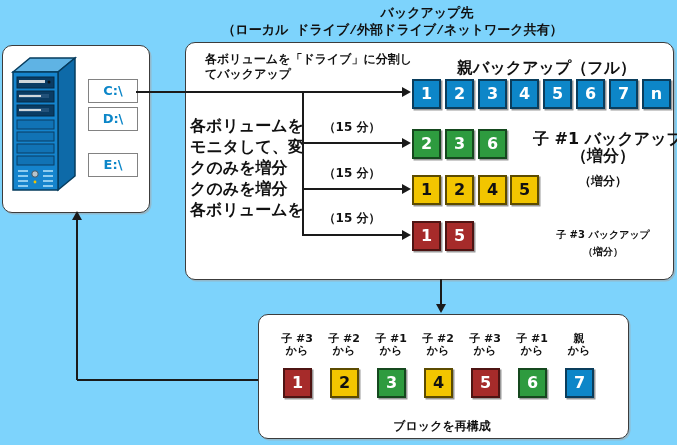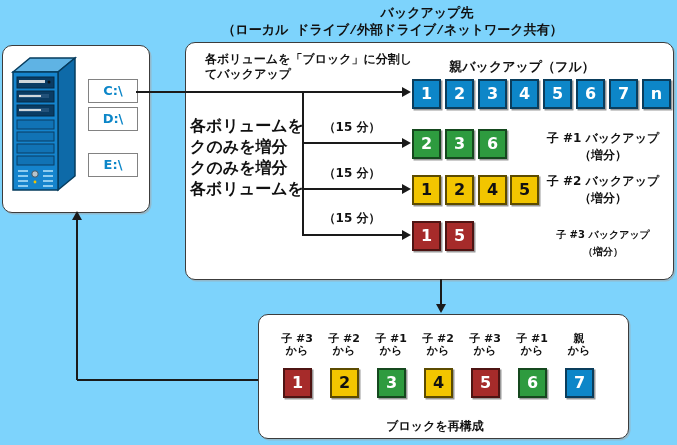--- a/index.html
+++ b/index.html
@@ -74,69 +74,69 @@
       <circle cx="25" cy="130" r="1.4" fill="#f2c500"></circle>
     </svg>
   </span>
 
   <div class="drive" style="left:88px;top:79px;">C:\</div>
   <div class="drive" style="left:88px;top:107px;">D:\</div>
   <div class="drive" style="left:88px;top:153px;">E:\</div>
 
   <div class="box" style="left:185px;top:42px;width:487px;height:236px;"></div>
 
-  <div class="txt" style="left:205px;top:51px;font-size:12px;">各ボリュームを「ブロック」に分割し</div>
+  <div class="txt" style="left:205px;top:51px;font-size:12px;">各ボリュームを「ドライブ」に分割し</div>
   <div class="txt" style="left:205px;top:66px;font-size:12px;">てバックアップ</div>
 
   <div class="txt ctr" style="left:190px;top:116px;width:96px;font-size:16px;">
     <div>各ボリュームを</div>
+    <div>モニタして、変</div>
     <div>クのみを増分</div>
     <div>クのみを増分</div>
     <div>各ボリュームを</div>
   </div>
 
   <div class="hline" style="left:136px;top:91px;width:267px;"></div>
   <div class="arr-r" style="left:402px;top:87px;"></div>
   <div class="vline" style="left:302px;top:91px;height:145px;"></div>
 
   <div class="hline" style="left:303px;top:142px;width:100px;"></div>
   <div class="arr-r" style="left:402px;top:138px;"></div>
   <div class="hline" style="left:303px;top:188px;width:100px;"></div>
   <div class="arr-r" style="left:402px;top:184px;"></div>
   <div class="hline" style="left:303px;top:234px;width:100px;"></div>
   <div class="arr-r" style="left:402px;top:230px;"></div>
 
   <div class="txt ctr" style="left:317px;top:119px;width:70px;font-size:12px;">（15 分）</div>
   <div class="txt ctr" style="left:317px;top:165px;width:70px;font-size:12px;">（15 分）</div>
   <div class="txt ctr" style="left:317px;top:210px;width:70px;font-size:12px;">（15 分）</div>
 
-  <div class="txt ctr" style="left:442px;top:58px;width:160px;font-size:13px;">親バックアップ（フル）</div>
+  <div class="txt ctr" style="left:457px;top:58px;width:160px;font-size:16px;">親バックアップ（フル）</div>
   <div class="blk blue" style="left:412px;top:79px;">1</div>
   <div class="blk blue" style="left:445px;top:79px;">2</div>
   <div class="blk blue" style="left:478px;top:79px;">3</div>
   <div class="blk blue" style="left:510px;top:79px;">4</div>
   <div class="blk blue" style="left:543px;top:79px;">5</div>
   <div class="blk blue" style="left:576px;top:79px;">6</div>
   <div class="blk blue" style="left:609px;top:79px;">7</div>
   <div class="blk blue" style="left:642px;top:79px;">n</div>
 
   <div class="blk green" style="left:412px;top:129px;">2</div>
   <div class="blk green" style="left:445px;top:129px;">3</div>
   <div class="blk green" style="left:478px;top:129px;">6</div>
-  <div class="txt ctr" style="left:533px;top:130px;width:140px;font-size:12px;line-height:17px;">
+  <div class="txt ctr" style="left:533px;top:130px;width:140px;font-size:16px;line-height:17px;">
     <div>子 #1 バックアップ</div>
     <div>（増分）</div>
   </div>
 
   <div class="blk yellow" style="left:412px;top:175px;">1</div>
   <div class="blk yellow" style="left:445px;top:175px;">2</div>
   <div class="blk yellow" style="left:478px;top:175px;">4</div>
   <div class="blk yellow" style="left:510px;top:175px;">5</div>
   <div class="txt ctr" style="left:533px;top:173px;width:140px;font-size:12px;line-height:17px;">
-    <div>子 #2 バックアップ</div>
     <div>（増分）</div>
   </div>
 
   <div class="blk red" style="left:412px;top:221px;">1</div>
   <div class="blk red" style="left:445px;top:221px;">5</div>
   <div class="txt ctr" style="left:533px;top:226px;width:140px;font-size:10px;line-height:17px;">
     <div>子 #3 バックアップ</div>
     <div>（増分）</div>
   </div>
 
@@ -179,15 +179,15 @@
   </div>
 
   <div class="blk red" style="left:283px;top:368px;">1</div>
   <div class="blk yellow" style="left:330px;top:368px;">2</div>
   <div class="blk green" style="left:377px;top:368px;">3</div>
   <div class="blk yellow" style="left:424px;top:368px;">4</div>
   <div class="blk red" style="left:471px;top:368px;">5</div>
   <div class="blk green" style="left:518px;top:368px;">6</div>
   <div class="blk blue" style="left:565px;top:368px;">7</div>
 
-  <div class="txt ctr" style="left:255px;top:418px;width:360px;font-size:12px;">ブロックを再構成</div>
+  <div class="txt ctr" style="left:262px;top:418px;width:360px;font-size:12px;">ブロックを再構成</div>
 
 </div>
 
 </body></html>

